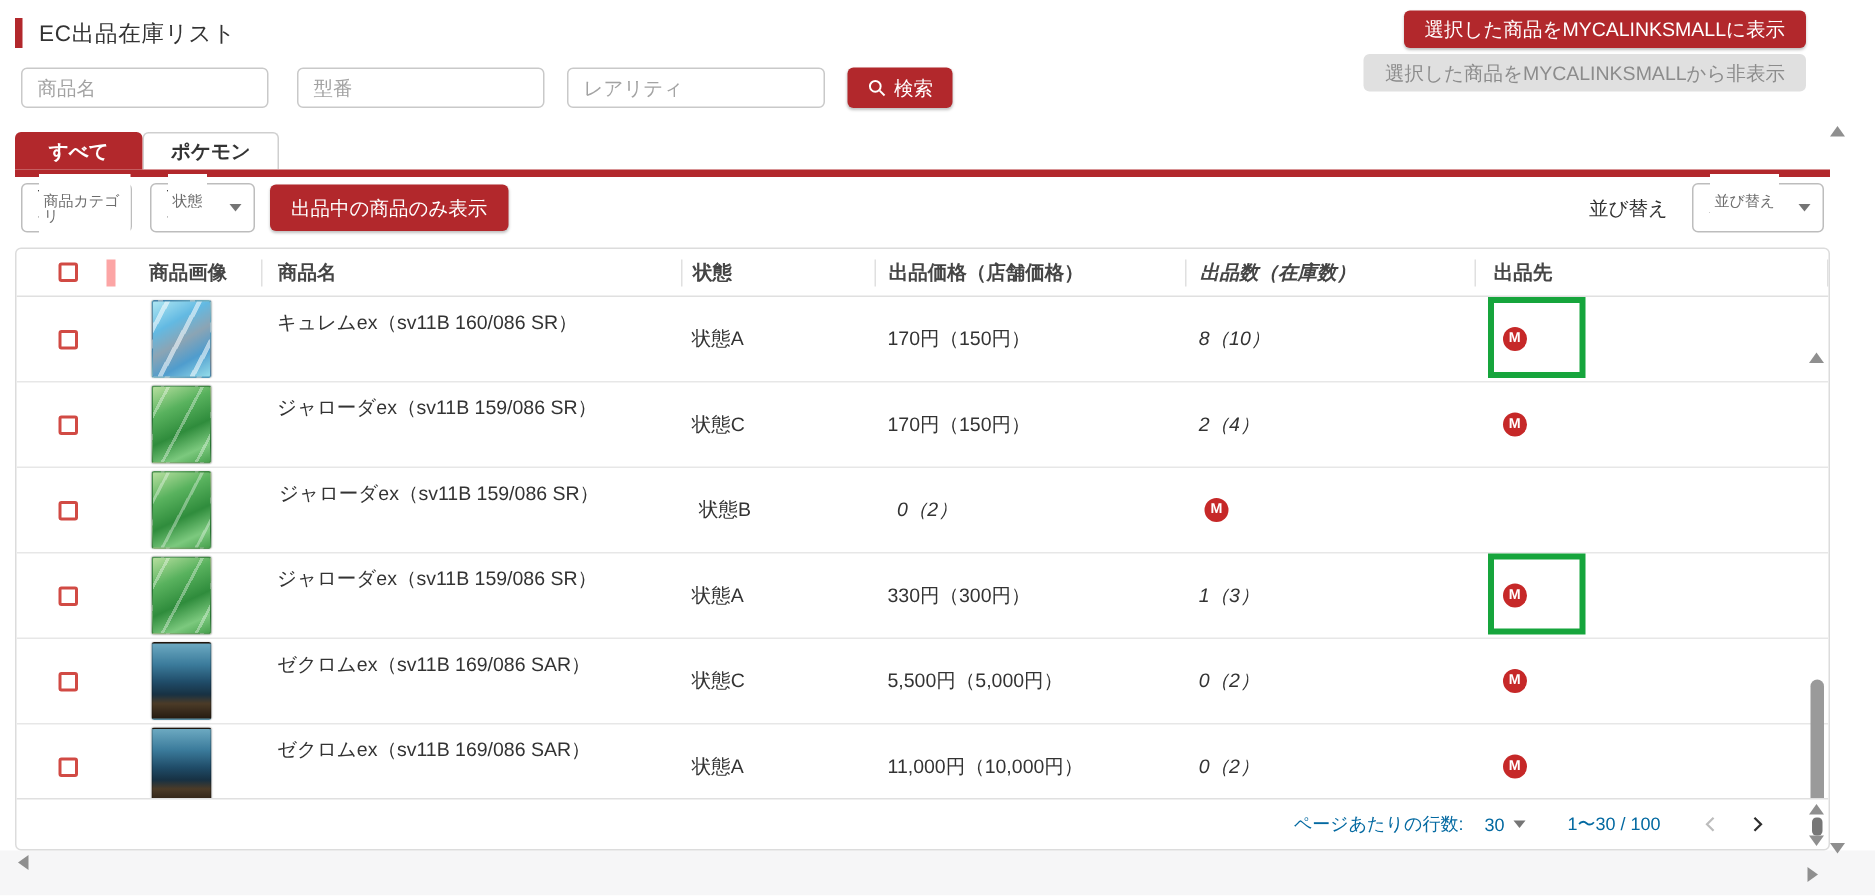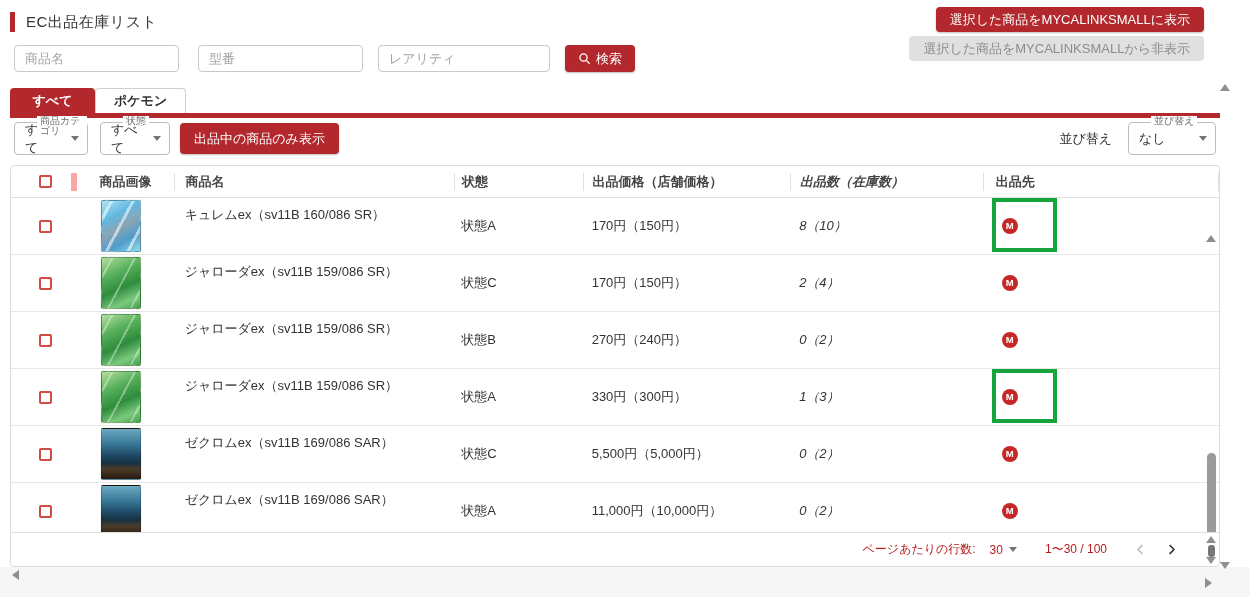--- a/index.html
+++ b/index.html
@@ -32,21 +32,21 @@
   .tab { height:25px; min-width:85px; padding:0 18px; display:flex; align-items:center; justify-content:center;
          font-size:13px; font-weight:600; border-radius:4px 4px 0 0; cursor:pointer; }
   .tab.active { background:var(--primary); color:#fff; }
   .tab.inactive { background:#fff; color:#333; border:1px solid #cfcfcf; border-bottom:none; }
   .tab-underline { position:absolute; left:10px; top:113px; width:1210px; height:5px; background:var(--primary); }
 
   
   .filter-row { position:absolute; left:14px; top:121px; width:1202px; height:34px; }
   .mui-select { position:relative; height:33px; border:1px solid #bdbdbd; border-radius:4px; background:#fff;
       display:inline-flex; align-items:center; justify-content:space-between; padding:0 8px 0 10px; cursor:pointer; }
-  .mui-select .legend { position:absolute; top:-7px; left:22px; background:#fff; padding:0 3px;
+  .mui-select .legend { position:absolute; top:-7px; left:11px; background:#fff; padding:14px 3px;
       font-size:10px; color:#6d6d6d; line-height:1; }
   .mui-select .value { font-size:13px; color:#333; }
   .caret { width:0; height:0; border-left:4px solid transparent; border-right:4px solid transparent;
       border-top:5px solid #757575; margin-left:8px; }
   .sel-category { position:absolute; left:0; top:1px; width:74px; }
   .sel-condition { position:absolute; left:86px; top:1px; width:70px; }
   .btn-listed-only { position:absolute; left:166px; top:2px; height:31px; padding:0 14px; font-weight:500; }
   .sort-group { position:absolute; right:0; top:1px; display:flex; align-items:center; }
   .sort-caption { font-size:13px; color:#333; margin-right:16px; }
   .sel-sort { width:88px; height:33px; position:relative; }
@@ -98,21 +98,21 @@
   .inner-sb .thumb { position:absolute; left:2px; top:222px; width:9px; height:90px; background:#9a9a9a; border-radius:5px; }
   .tri { width:0; height:0; position:absolute; }
   .tri-up    { border-left:5px solid transparent; border-right:5px solid transparent; border-bottom:7px solid #8f8f8f; }
   .tri-down  { border-left:5px solid transparent; border-right:5px solid transparent; border-top:7px solid #8f8f8f; }
   .tri-left  { border-top:5px solid transparent; border-bottom:5px solid transparent; border-right:7px solid #8f8f8f; }
   .tri-right { border-top:5px solid transparent; border-bottom:5px solid transparent; border-left:7px solid #8f8f8f; }
   .inner-sb .tri-up { left:1px; top:4px; }
 
   
   .pagination { display:flex; align-items:center; justify-content:flex-end; height:34px;
-      border-top:1px solid #e0e0e0; padding-right:40px; font-size:12px; color:#b91c1c; }
+      border-top:1px solid #e0e0e0; padding-right:40px; font-size:12px; color:#0369a1; }
   .rpp-label { margin-right:14px; }
   .rpp-select { display:inline-flex; align-items:center; cursor:pointer; }
   .rpp-select .caret { margin-left:6px; }
   .range-text { margin-left:28px; }
   .page-btn { background:none; border:none; padding:0; margin-left:26px; cursor:pointer; display:flex; align-items:center; }
   .page-btn svg { display:block; }
   .page-prev { color:#bdbdbd; }
   .page-next { color:#2e2e2e; margin-left:16px; }
 
   
@@ -236,21 +236,20 @@
 
         <div class="trow">
           <div class="td col-check">
             <span class="cb"></span>
           </div>
           <div class="td col-img">
             <div class="card-img card-serperior"></div>
           </div>
           <div class="td col-name">ジャローダex（sv11B 159/086 SR）</div>
           <div class="td col-cond">状態B</div>
-          <div class="td col-price">270円（240円）</div>
           <div class="td col-qty">0（2）</div>
           <div class="td col-dest">
 
             <span class="mall-icon">M</span>
           </div>
         </div>
 
         <div class="trow highlighted">
           <div class="td col-check">
             <span class="cb"></span>

